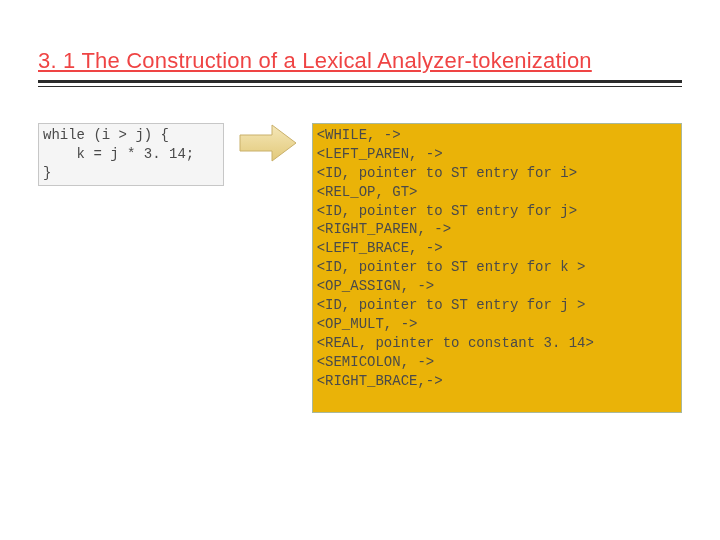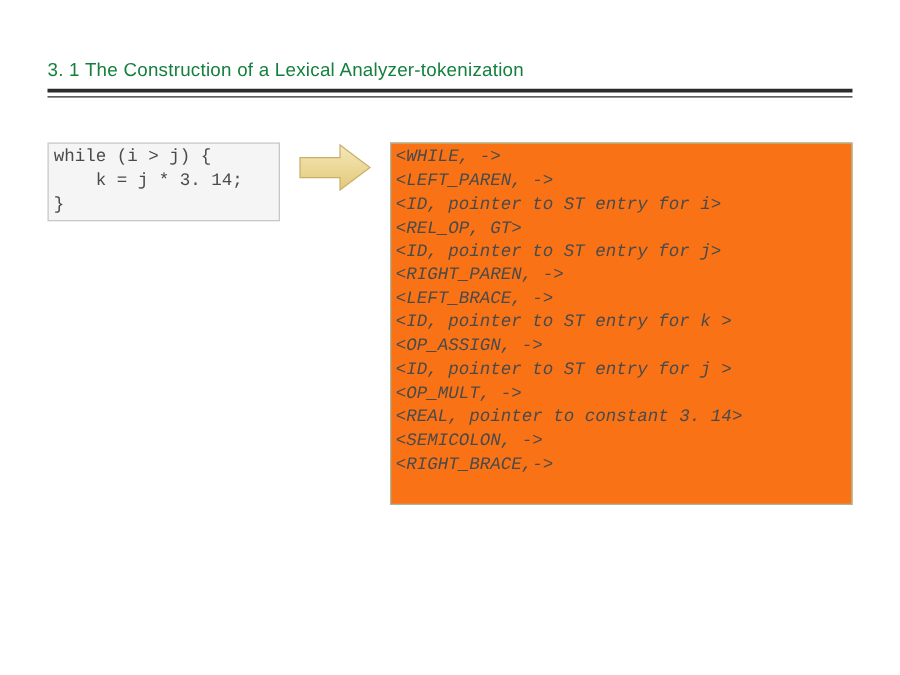--- a/index.html
+++ b/index.html
@@ -12,25 +12,26 @@
     color: #3a3a3a;
   }
   .slide {
     box-sizing: border-box;
     width: 720px;
     height: 540px;
     padding: 48px 38px 0 38px;
     position: relative;
   }
   .title {
-    font-size: 15px;
+    font-size: 22px;
     font-weight: 400;
     letter-spacing: 0.2px;
-    color: #15803d;
+    color: #ef4444;
     margin: 0 0 6px 0;
+    text-decoration: underline;
   }
   .rule {
     border: none;
     border-top: 3px solid #2b2b2b;
     border-bottom: 1px solid #2b2b2b;
     height: 3px;
     margin: 0 0 22px 0;
     padding: 0;
   }
   .content {
@@ -48,24 +49,23 @@
     color: #4a4a4a;
     white-space: pre;
     padding: 2px 4px;
   }
   .codebox.left {
     width: 204px;
     min-height: 60px;
   }
   .codebox.right {
     width: 408px;
-    background: #f97316;
+    background: #eab308;
     border: 1px solid #a9b89c;
     min-height: 290px;
-    font-style: italic;
   }
   .arrow-wrap {
     padding-top: 14px;
     flex: 0 0 auto;
   }
   .arrow {
     display: block;
   }
 </style>
 </head>

